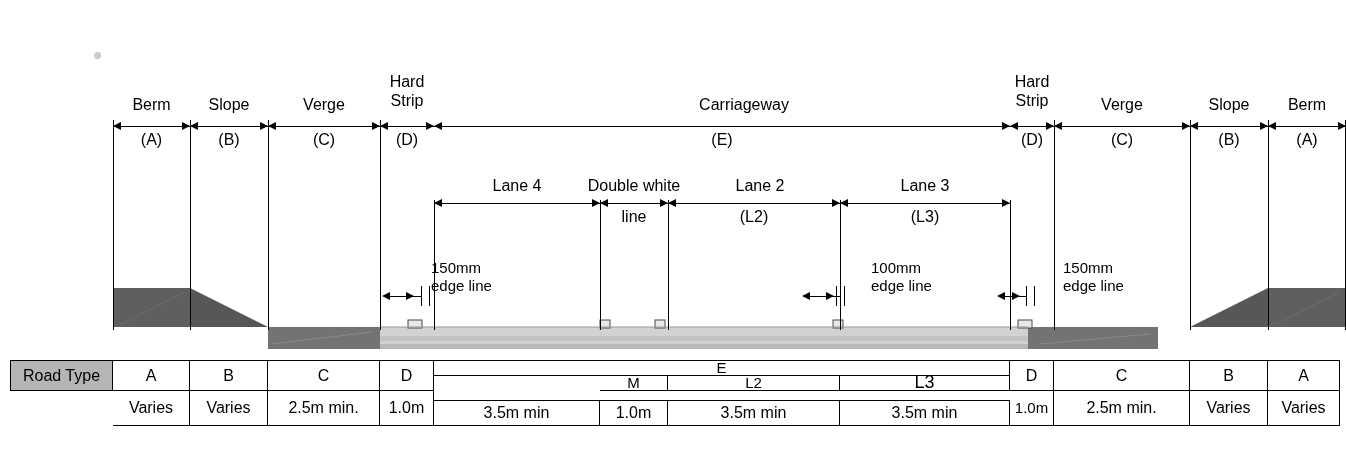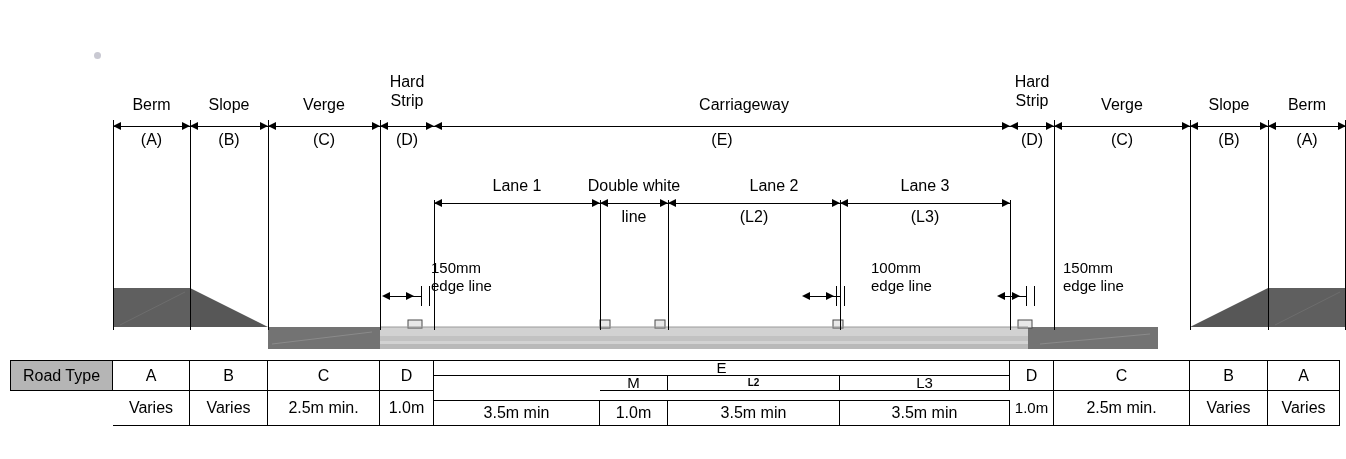--- a/index.html
+++ b/index.html
@@ -121,32 +121,32 @@
 
   <div class="hline" style="left:1268px;top:126px;width:78px;"></div>
   <div class="arrL" style="left:1268px;top:122px;"></div>
   <div class="arrR" style="left:1338px;top:122px;"></div>
   <div class="abs lbl" style="left:1268px;top:95px;width:78px;">Berm</div>
   <div class="abs lbl" style="left:1268px;top:130px;width:78px;">(A)</div>
 
   <div class="hline" style="left:434px;top:203px;width:166px;"></div>
   <div class="arrL" style="left:434px;top:199px;"></div>
   <div class="arrR" style="left:592px;top:199px;"></div>
-  <div class="abs lbl" style="left:434px;top:176px;width:166px;">Lane 1</div>
+  <div class="abs lbl" style="left:434px;top:176px;width:166px;">Lane 4</div>
 
   <div class="hline" style="left:600px;top:203px;width:68px;"></div>
   <div class="arrL" style="left:600px;top:199px;"></div>
   <div class="arrR" style="left:660px;top:199px;"></div>
   <div class="abs lbl" style="left:574px;top:176px;width:120px;">Double white</div>
   <div class="abs lbl" style="left:600px;top:207px;width:68px;">line</div>
 
   <div class="hline" style="left:668px;top:203px;width:172px;"></div>
   <div class="arrL" style="left:668px;top:199px;"></div>
   <div class="arrR" style="left:832px;top:199px;"></div>
-  <div class="abs lbl" style="left:688px;top:176px;width:172px;">Lane 2</div>
+  <div class="abs lbl" style="left:674px;top:176px;width:172px;">Lane 2</div>
   <div class="abs lbl" style="left:668px;top:207px;width:172px;">(L2)</div>
 
   <div class="hline" style="left:840px;top:203px;width:170px;"></div>
   <div class="arrL" style="left:840px;top:199px;"></div>
   <div class="arrR" style="left:1002px;top:199px;"></div>
   <div class="abs lbl" style="left:840px;top:176px;width:170px;">Lane 3</div>
   <div class="abs lbl" style="left:840px;top:207px;width:170px;">(L3)</div>
 
   <div class="hline" style="left:385px;top:296px;width:36px;"></div>
   <div class="arrL" style="left:382px;top:292px;"></div>
@@ -190,24 +190,24 @@
       <div class="lbl" style="line-height:29px;">D</div>
     </div>
     <div class="abs" style="left:424px;top:0;width:576px;height:16px;border:1px solid #000;border-left:none;box-sizing:border-box;">
       <div class="lbl" style="line-height:14px;font-size:15px;">E</div>
     </div>
 
     <div class="abs" style="left:590px;top:16px;width:68px;height:15px;border:1px solid #000;border-left:none;border-top:none;box-sizing:border-box;">
       <div class="lbl" style="line-height:13px;font-size:15px;">M</div>
     </div>
     <div class="abs" style="left:658px;top:16px;width:172px;height:15px;border:1px solid #000;border-left:none;border-top:none;box-sizing:border-box;">
-      <div class="lbl" style="line-height:13px;font-size:10px;font-weight:bold;">L2</div>
+      <div class="lbl" style="line-height:13px;font-size:15px;">L2</div>
     </div>
     <div class="abs" style="left:830px;top:16px;width:170px;height:15px;border:1px solid #000;border-left:none;border-top:none;box-sizing:border-box;">
-      <div class="lbl" style="line-height:13px;font-size:15px;">L3</div>
+      <div class="lbl" style="line-height:13px;font-size:18px;">L3</div>
     </div>
 
     <div class="abs" style="left:1000px;top:0;width:44px;height:31px;border:1px solid #000;border-left:none;box-sizing:border-box;">
       <div class="lbl" style="line-height:29px;">D</div>
     </div>
     <div class="abs" style="left:1044px;top:0;width:136px;height:31px;border:1px solid #000;border-left:none;box-sizing:border-box;">
       <div class="lbl" style="line-height:29px;">C</div>
     </div>
     <div class="abs" style="left:1180px;top:0;width:78px;height:31px;border:1px solid #000;border-left:none;box-sizing:border-box;">
       <div class="lbl" style="line-height:29px;">B</div>

